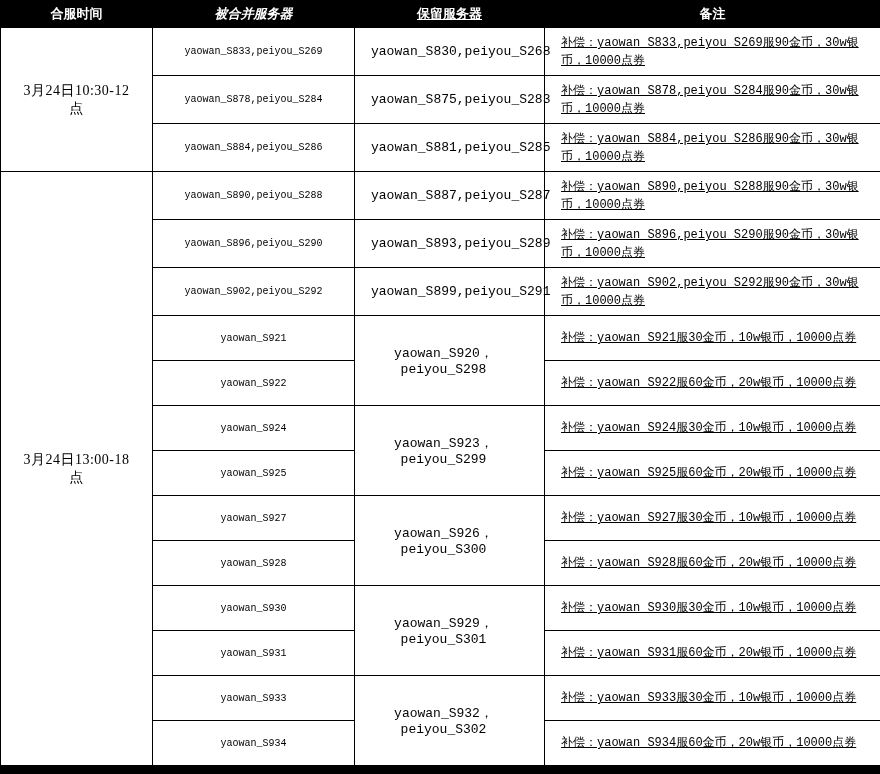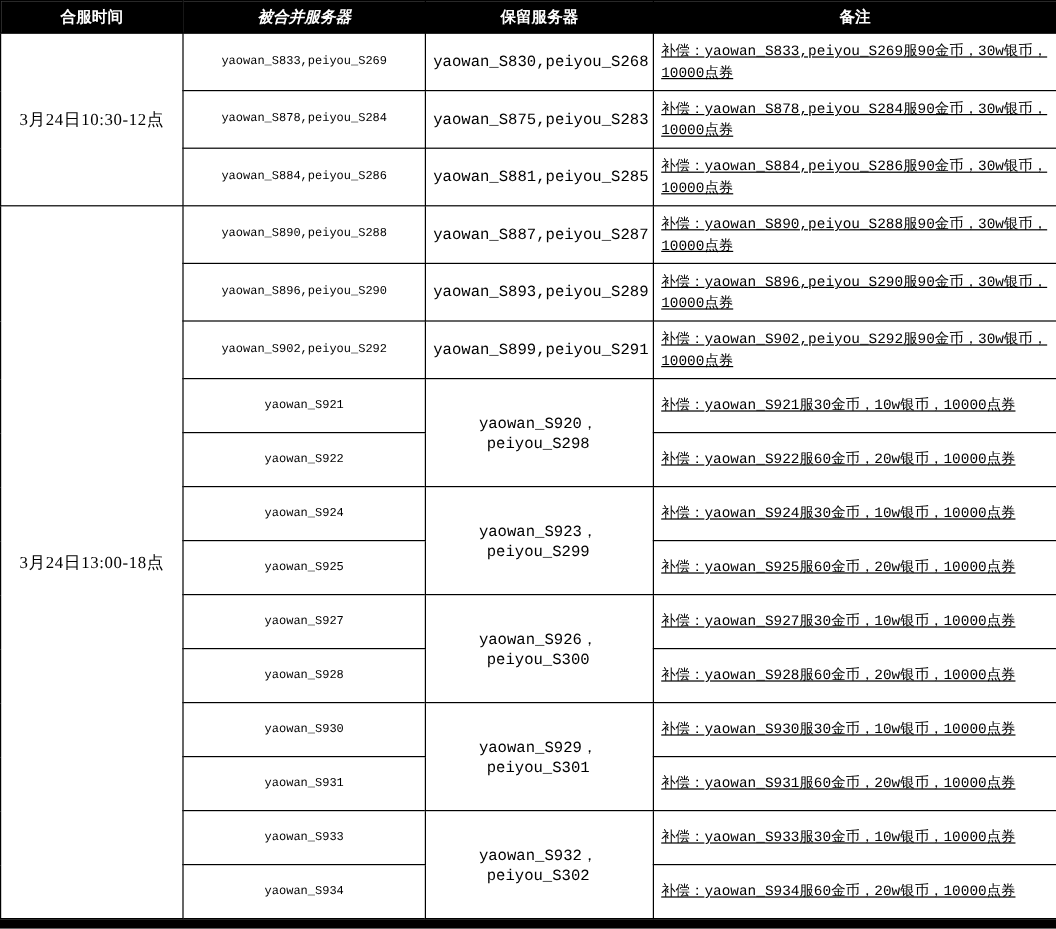--- a/index.html
+++ b/index.html
@@ -21,36 +21,36 @@
   table.merge-table {
     border-collapse: collapse;
     width: 880px;
     table-layout: fixed;
     background: #fff;
   }
   table.merge-table td,
   table.merge-table th {
     border: 1px solid #000;
     vertical-align: middle;
-    padding: 4px 6px;
+    padding: 4px 16px;
     box-sizing: border-box;
   }
   thead th {
     background: #000;
     color: #fff;
     font-weight: bold;
     font-size: 13px;
     text-align: center;
     height: 22px;
     padding: 2px 4px;
     font-family: "Liberation Sans", sans-serif;
   }
   .col-time   { width: 152px; }
   .col-merged { width: 202px; font-style: italic; }
-  .col-kept   { width: 190px; }
+  .col-kept   { width: 190px; text-decoration: underline; }
   .col-note   { width: 336px; }
 
   td.time-cell {
     text-align: center;
     font-size: 14px;
     font-family: Liberation Serif, serif;
     letter-spacing: 0.5px;
   }
   td.srv-cell {
     font-family: "Liberation Mono", monospace;

